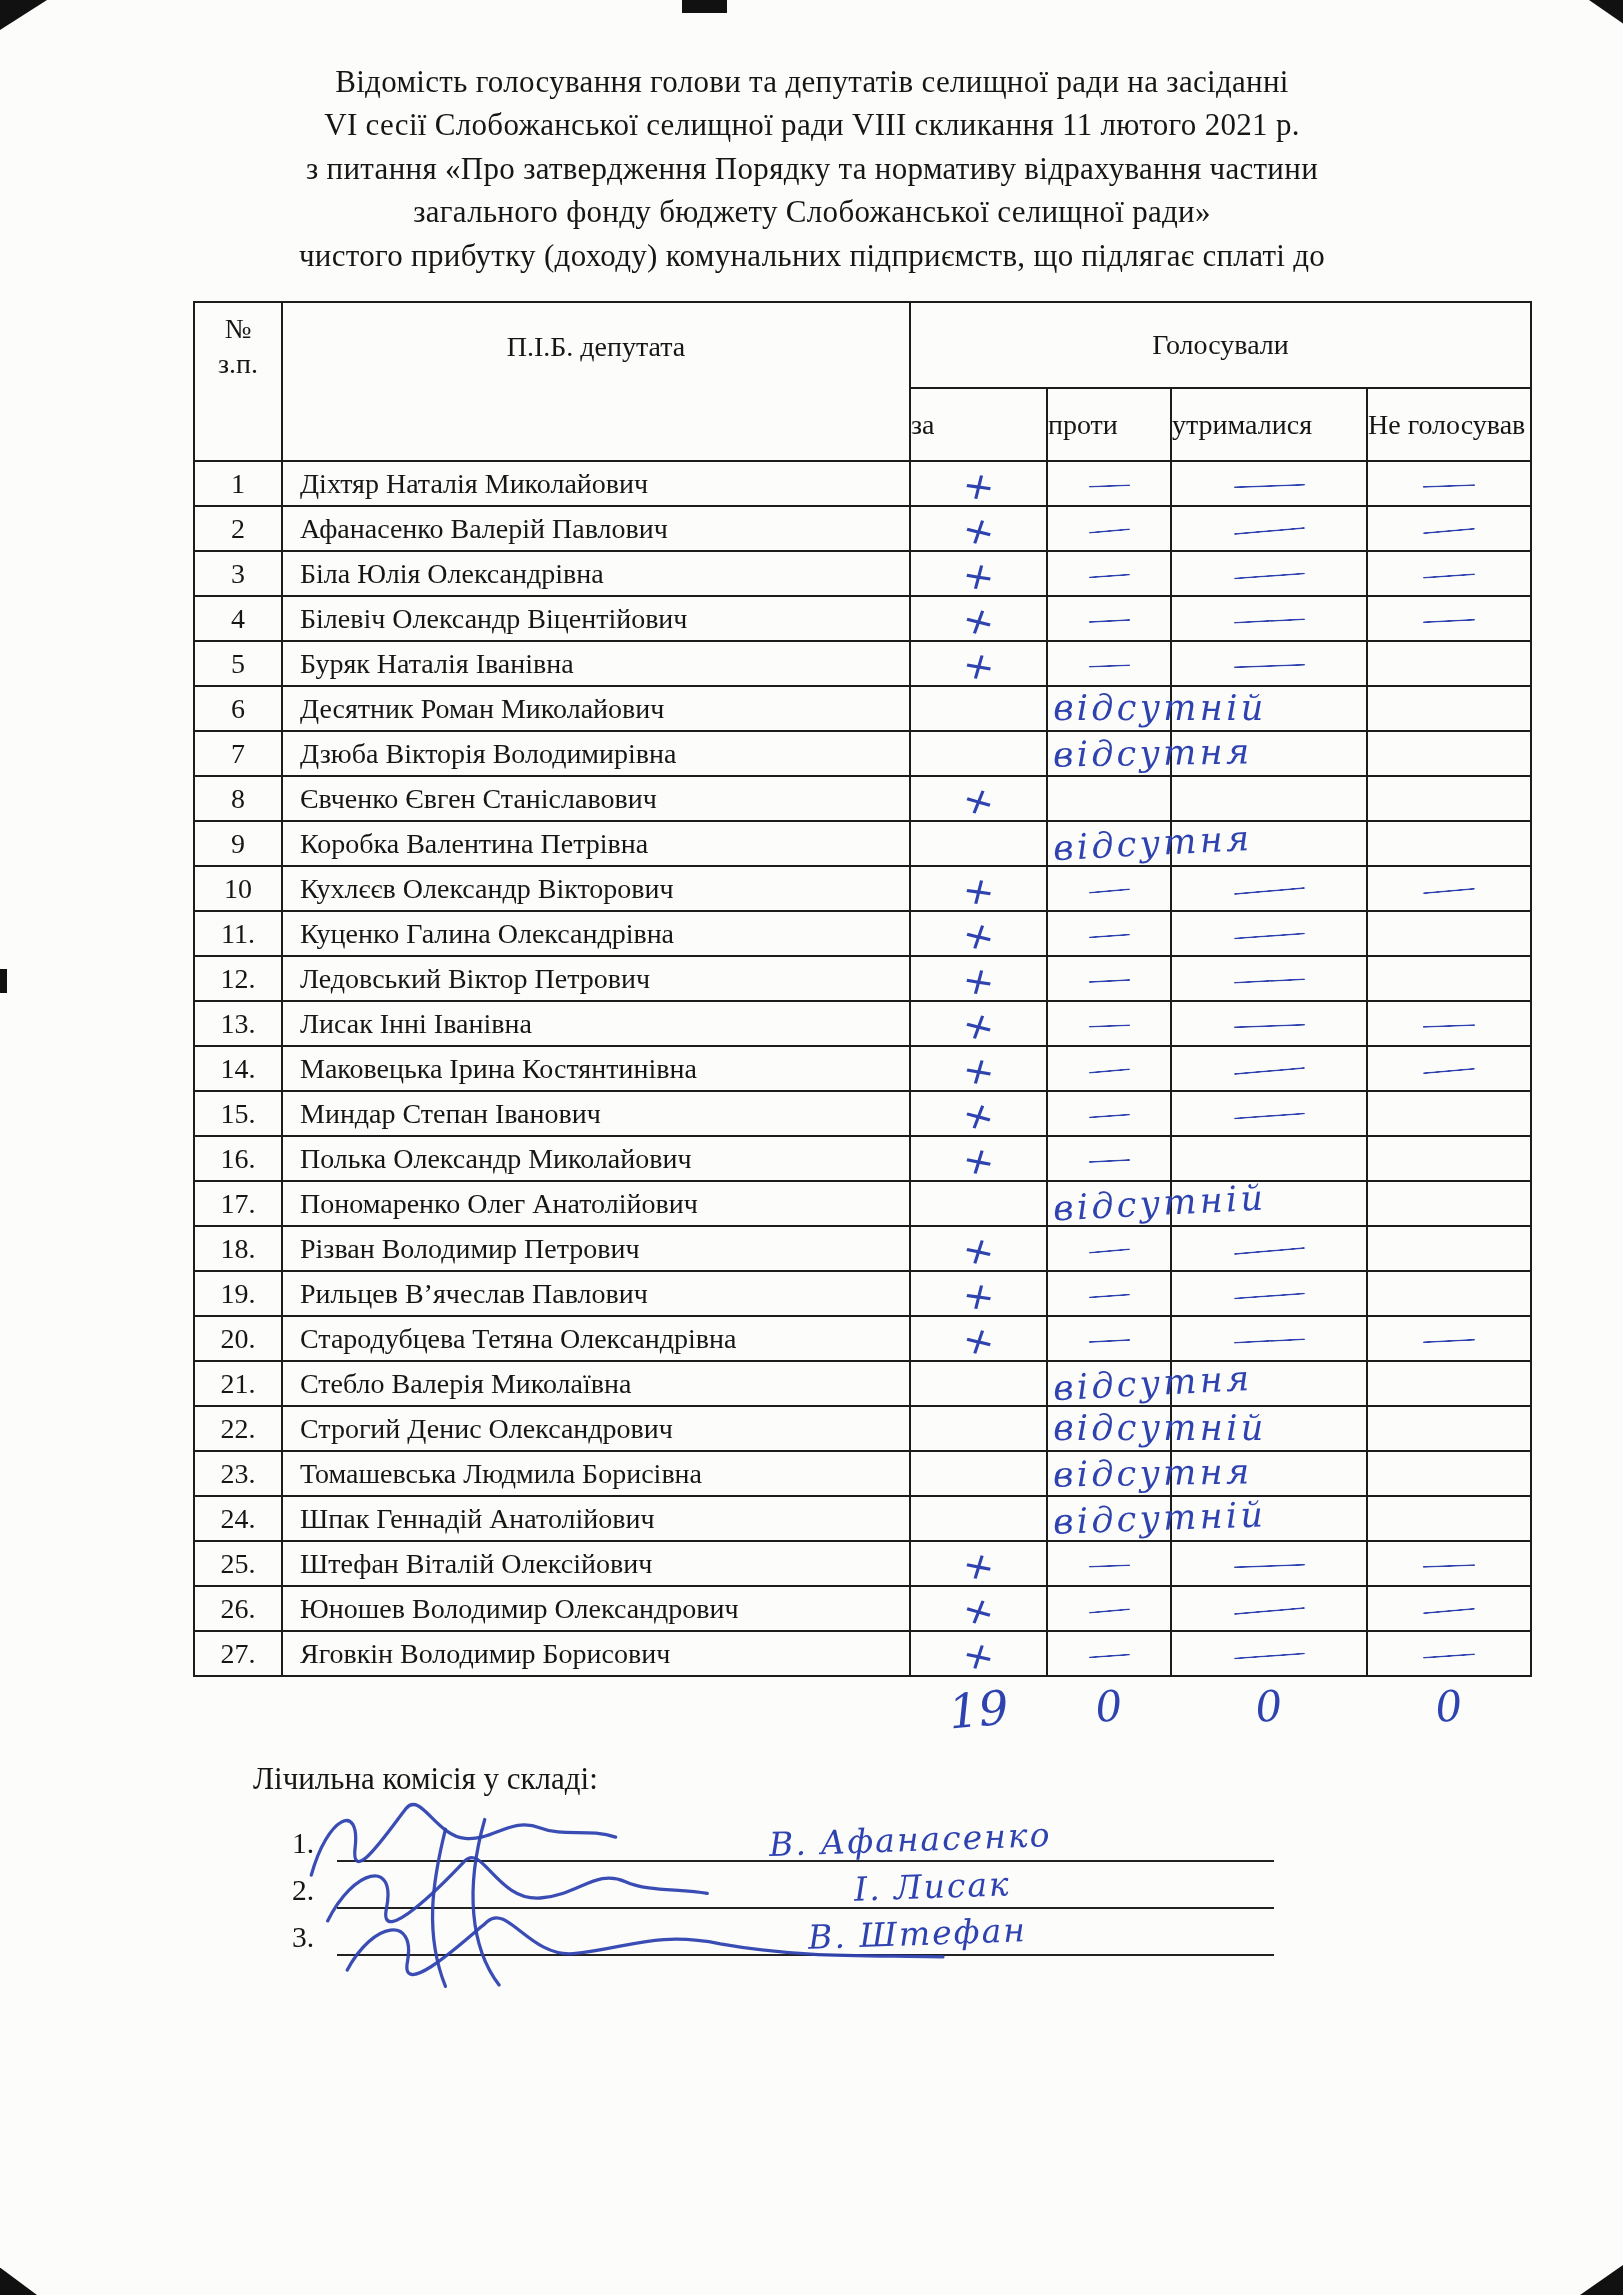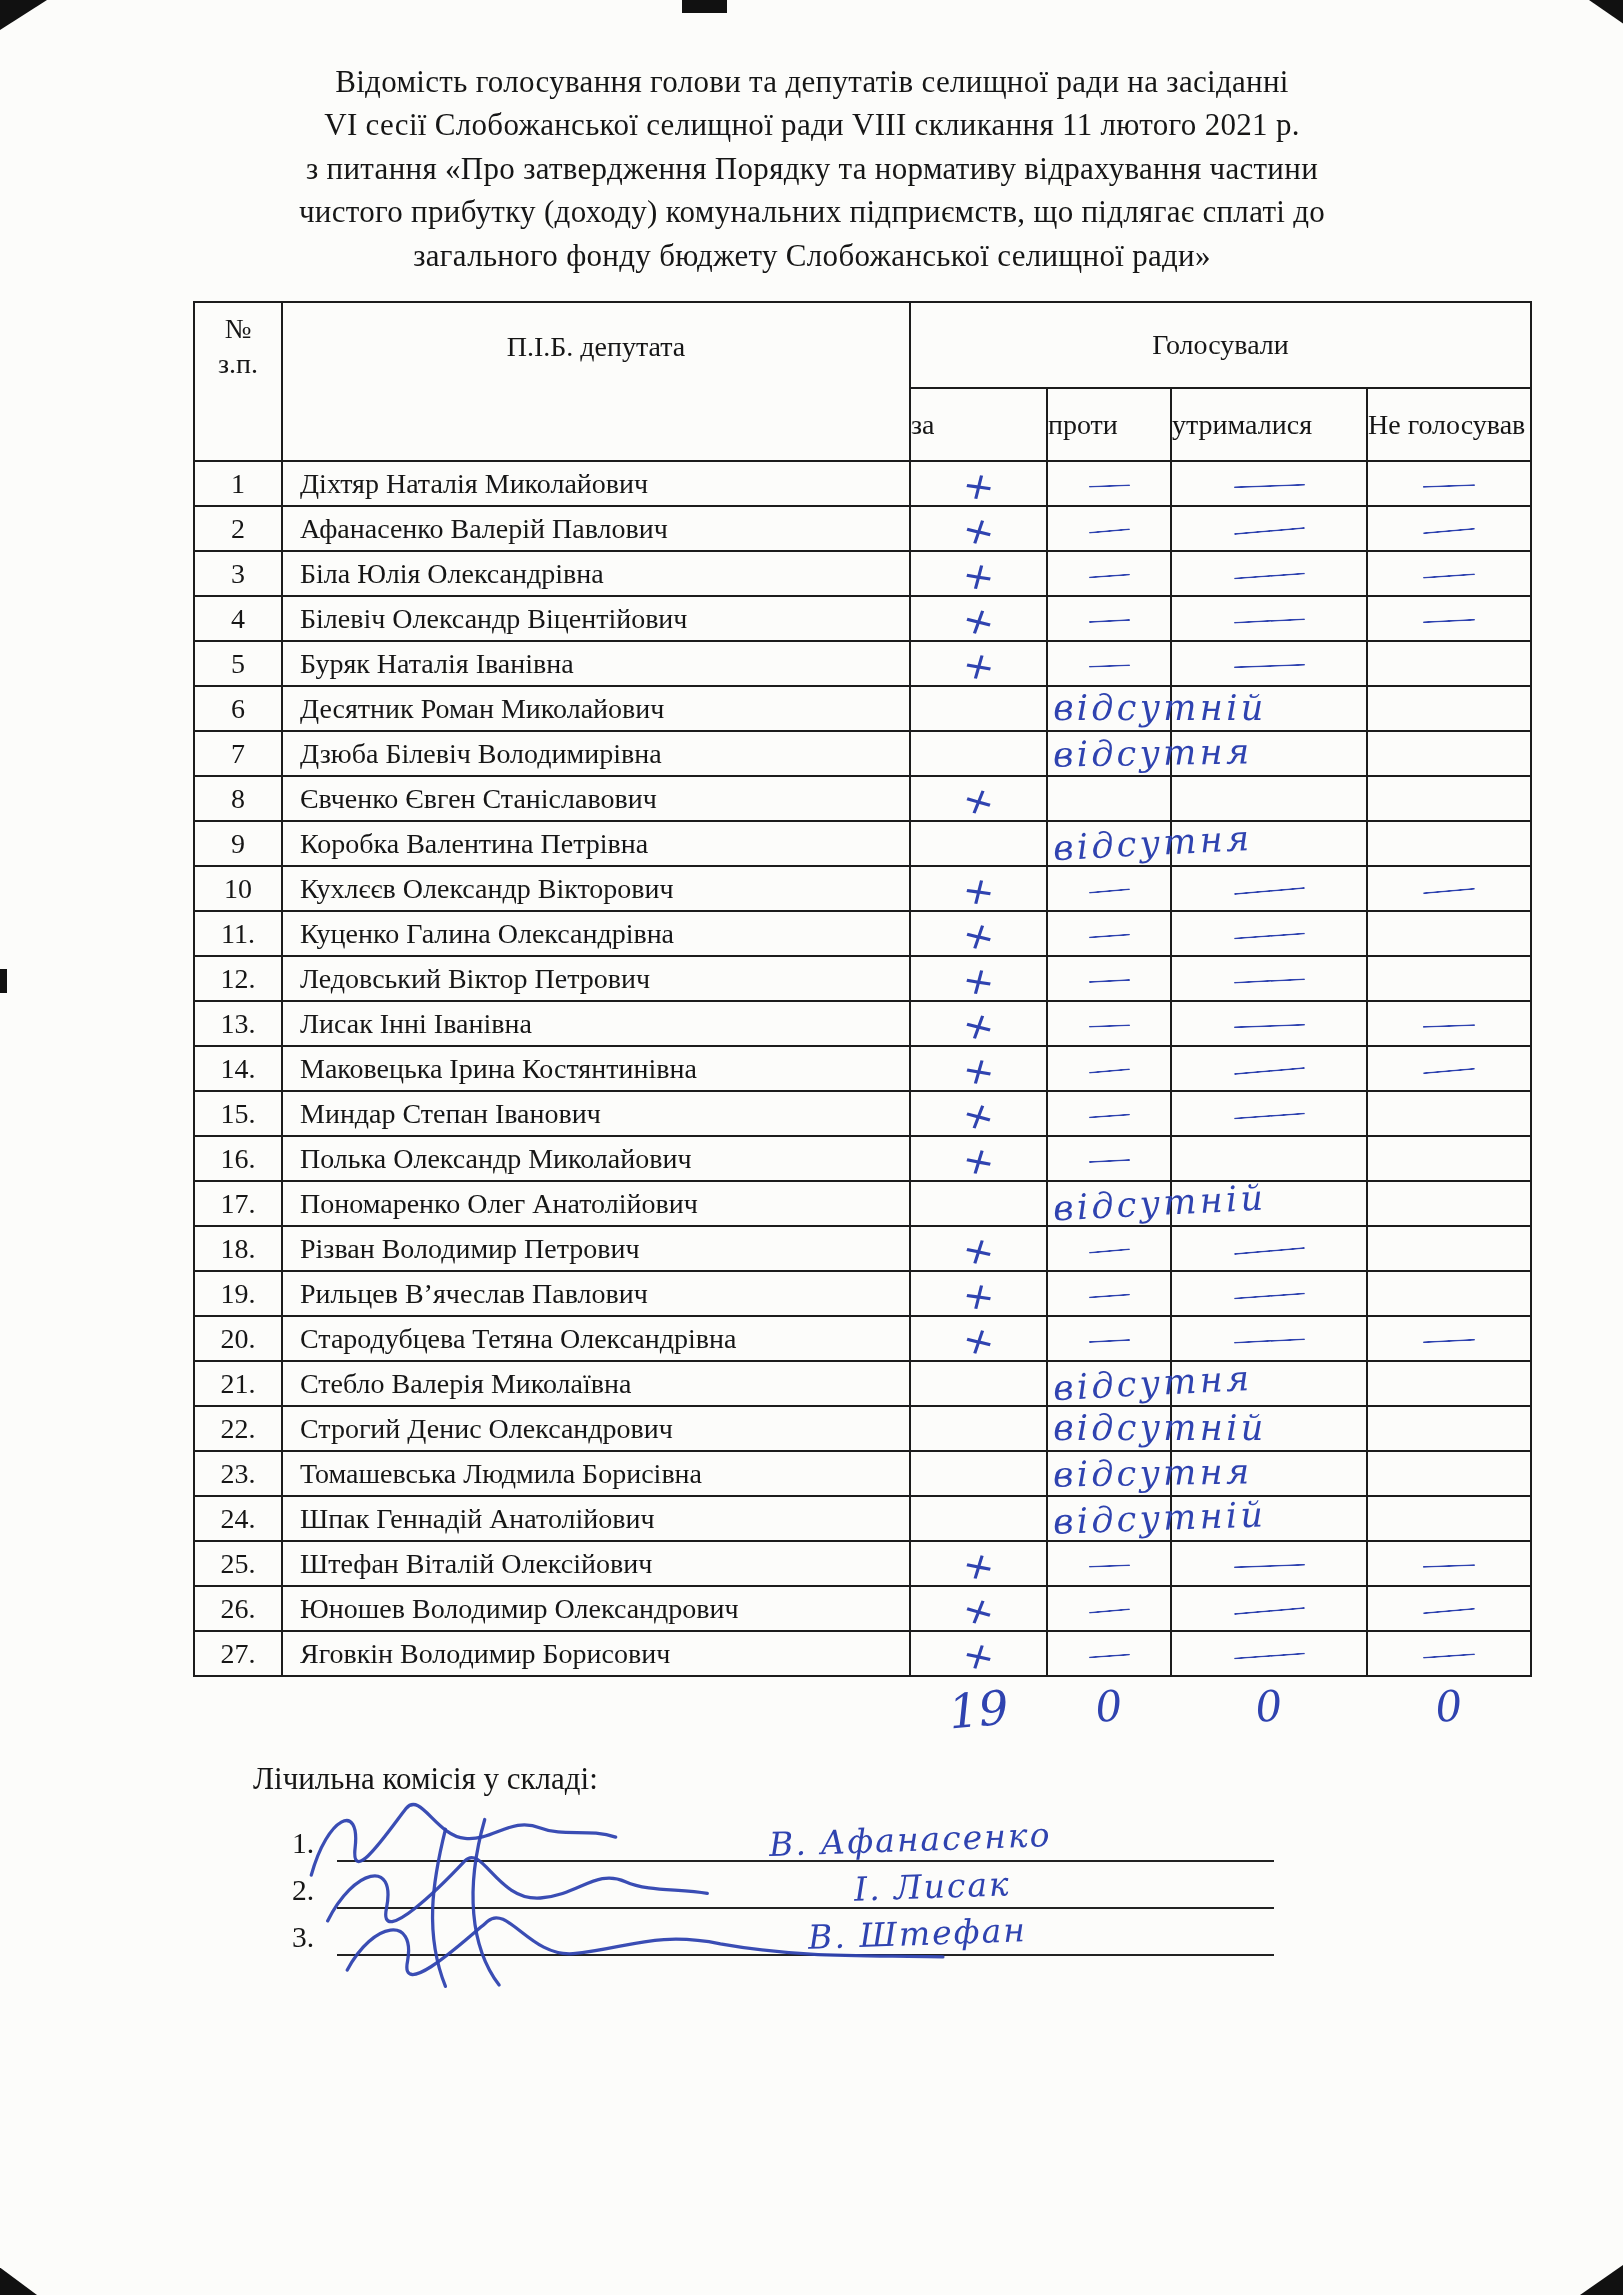--- a/index.html
+++ b/index.html
@@ -147,22 +147,22 @@
   <div class="artifact corner-tr"></div>
   <div class="artifact corner-bl"></div>
   <div class="artifact corner-br"></div>
   <div class="artifact top-notch"></div>
   <div class="artifact edge-dot"></div>
 
   <div class="title-block">
     <div>Відомість  голосування голови та депутатів селищної ради на  засіданні</div>
     <div>VI сесії Слобожанської селищної ради VIII скликання 11 лютого 2021 р.</div>
     <div>з питання  «Про  затвердження Порядку та нормативу відрахування частини</div>
+    <div>загального фонду бюджету Слобожанської селищної ради»</div>
     <div>чистого прибутку (доходу) комунальних підприємств, що підлягає  сплаті до</div>
-    <div>загального фонду бюджету Слобожанської селищної ради»</div>
   </div>
 
   <table class="votes">
     <colgroup>
       <col style="width:88px">
         <col style="width:628px">
         <col style="width:137px">
       <col style="width:124px">
         <col style="width:196px">
         <col style="width:164px">
@@ -229,21 +229,21 @@
           <td class="c-name">Десятник Роман Миколайович</td>
           <td class="c-vote"></td>
           <td class="c-vote">
             <span class="absent" style="transform: rotate(0deg);">відсутній</span>
           </td>
           <td class="c-vote"></td>
           <td class="c-vote"></td>
         </tr>
         <tr>
           <td class="c-num">7</td>
-          <td class="c-name">Дзюба Білевіч Володимирівна</td>
+          <td class="c-name">Дзюба Вікторія Володимирівна</td>
           <td class="c-vote"></td>
           <td class="c-vote">
             <span class="absent" style="transform: rotate(-1deg);">відсутня</span>
           </td>
           <td class="c-vote"></td>
           <td class="c-vote"></td>
         </tr>
         <tr>
           <td class="c-num">8</td>
           <td class="c-name">Євченко Євген Станіславович</td>

